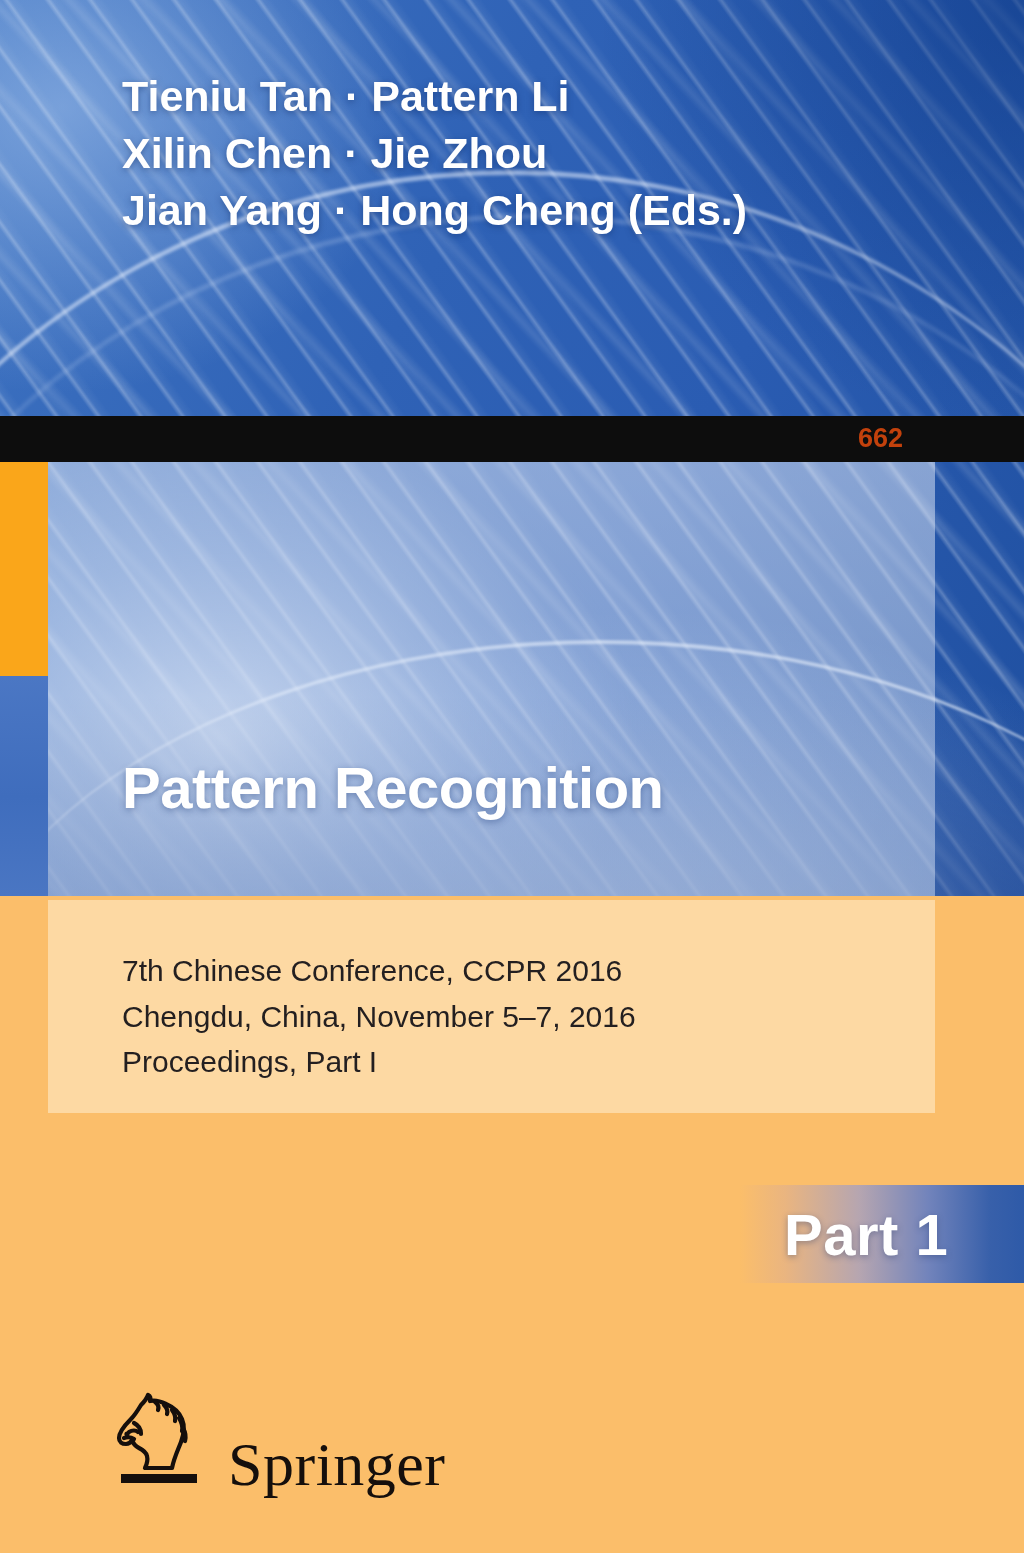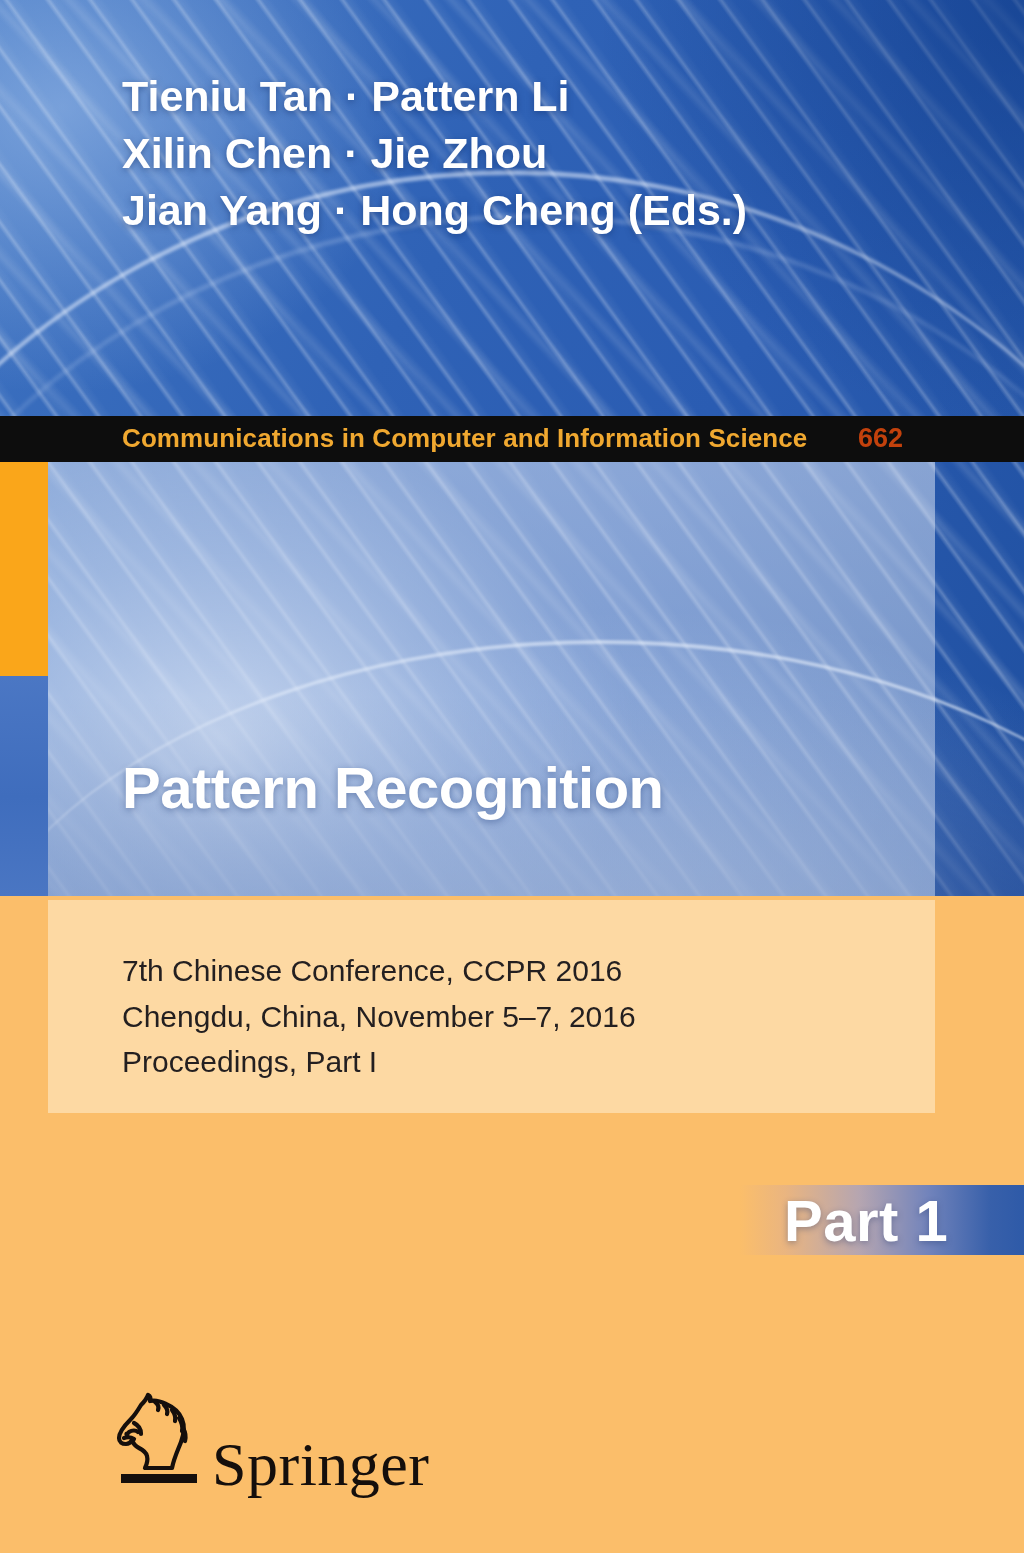--- a/index.html
+++ b/index.html
@@ -132,40 +132,40 @@
     background:#fdd9a3;
   }
   .subtitle{
     position:absolute; left:122px; top:948px; width:760px;
     color:#231f20; font-size:30px; line-height:1.52; font-weight:400;
   }
   .subtitle div{white-space:nowrap;}
 
   
   .part-badge{
-    position:absolute; left:740px; top:1185px; width:284px; height:70px;
+    position:absolute; left:740px; top:1185px; width:284px; height:98px;
     background:linear-gradient(to right,
         rgba(251,190,106,1) 0%,
         rgba(232,180,130,.92) 16%,
         rgba(178,164,180,.95) 42%,
         rgba(110,130,190,.97) 66%,
         rgba(56,96,170,1) 88%,
         rgba(46,90,168,1) 100%);
     display:flex; align-items:center;
   }
   .part-badge .label{
     margin-left:44px; color:#fff; font-size:58px; font-weight:700;
     letter-spacing:.5px; text-shadow:0 2px 6px rgba(40,60,110,.40);
     white-space:nowrap;
   }
 
   
   .springer{
     position:absolute; left:110px; top:1392px;
-    display:flex; align-items:flex-end; gap:6px;
+    display:flex; align-items:flex-end; gap:22px;
   }
   .springer .knight{display:block;}
   .springer .wordmark{
     color:#150f0c; font-family:"Liberation Serif", serif;
     font-size:62px; line-height:.95; letter-spacing:.5px;
     margin-bottom:10px;
   }
 </style>
 </head>
 <body>
@@ -183,21 +183,20 @@
     <div class="darkBot"></div>
   </div>
 
   <div style="position:absolute;left:122px;top:68px;width:820px;color:#ffffff;font-size:43px;font-weight:700;line-height:1.33;text-shadow:0 2px 6px rgba(20,50,110,.5);">
     <div style="white-space:nowrap;">Tieniu Tan · Pattern Li</div>
     <div style="white-space:nowrap;">Xilin Chen · Jie Zhou</div>
     <div style="white-space:nowrap;">Jian Yang · Hong Cheng (Eds.)</div>
   </div>
 
   <div class="series-bar">
-    <span class="series-title">Communications in Computer and Information Science</span>
     <span class="series-number">662</span>
   </div>
 
   <div class="orange-tab"></div>
   <div class="blue-tab"></div>
   <div class="light-panel"></div>
 
   <div class="title">Pattern Recognition</div>
 
   <div class="orange-body"></div>

